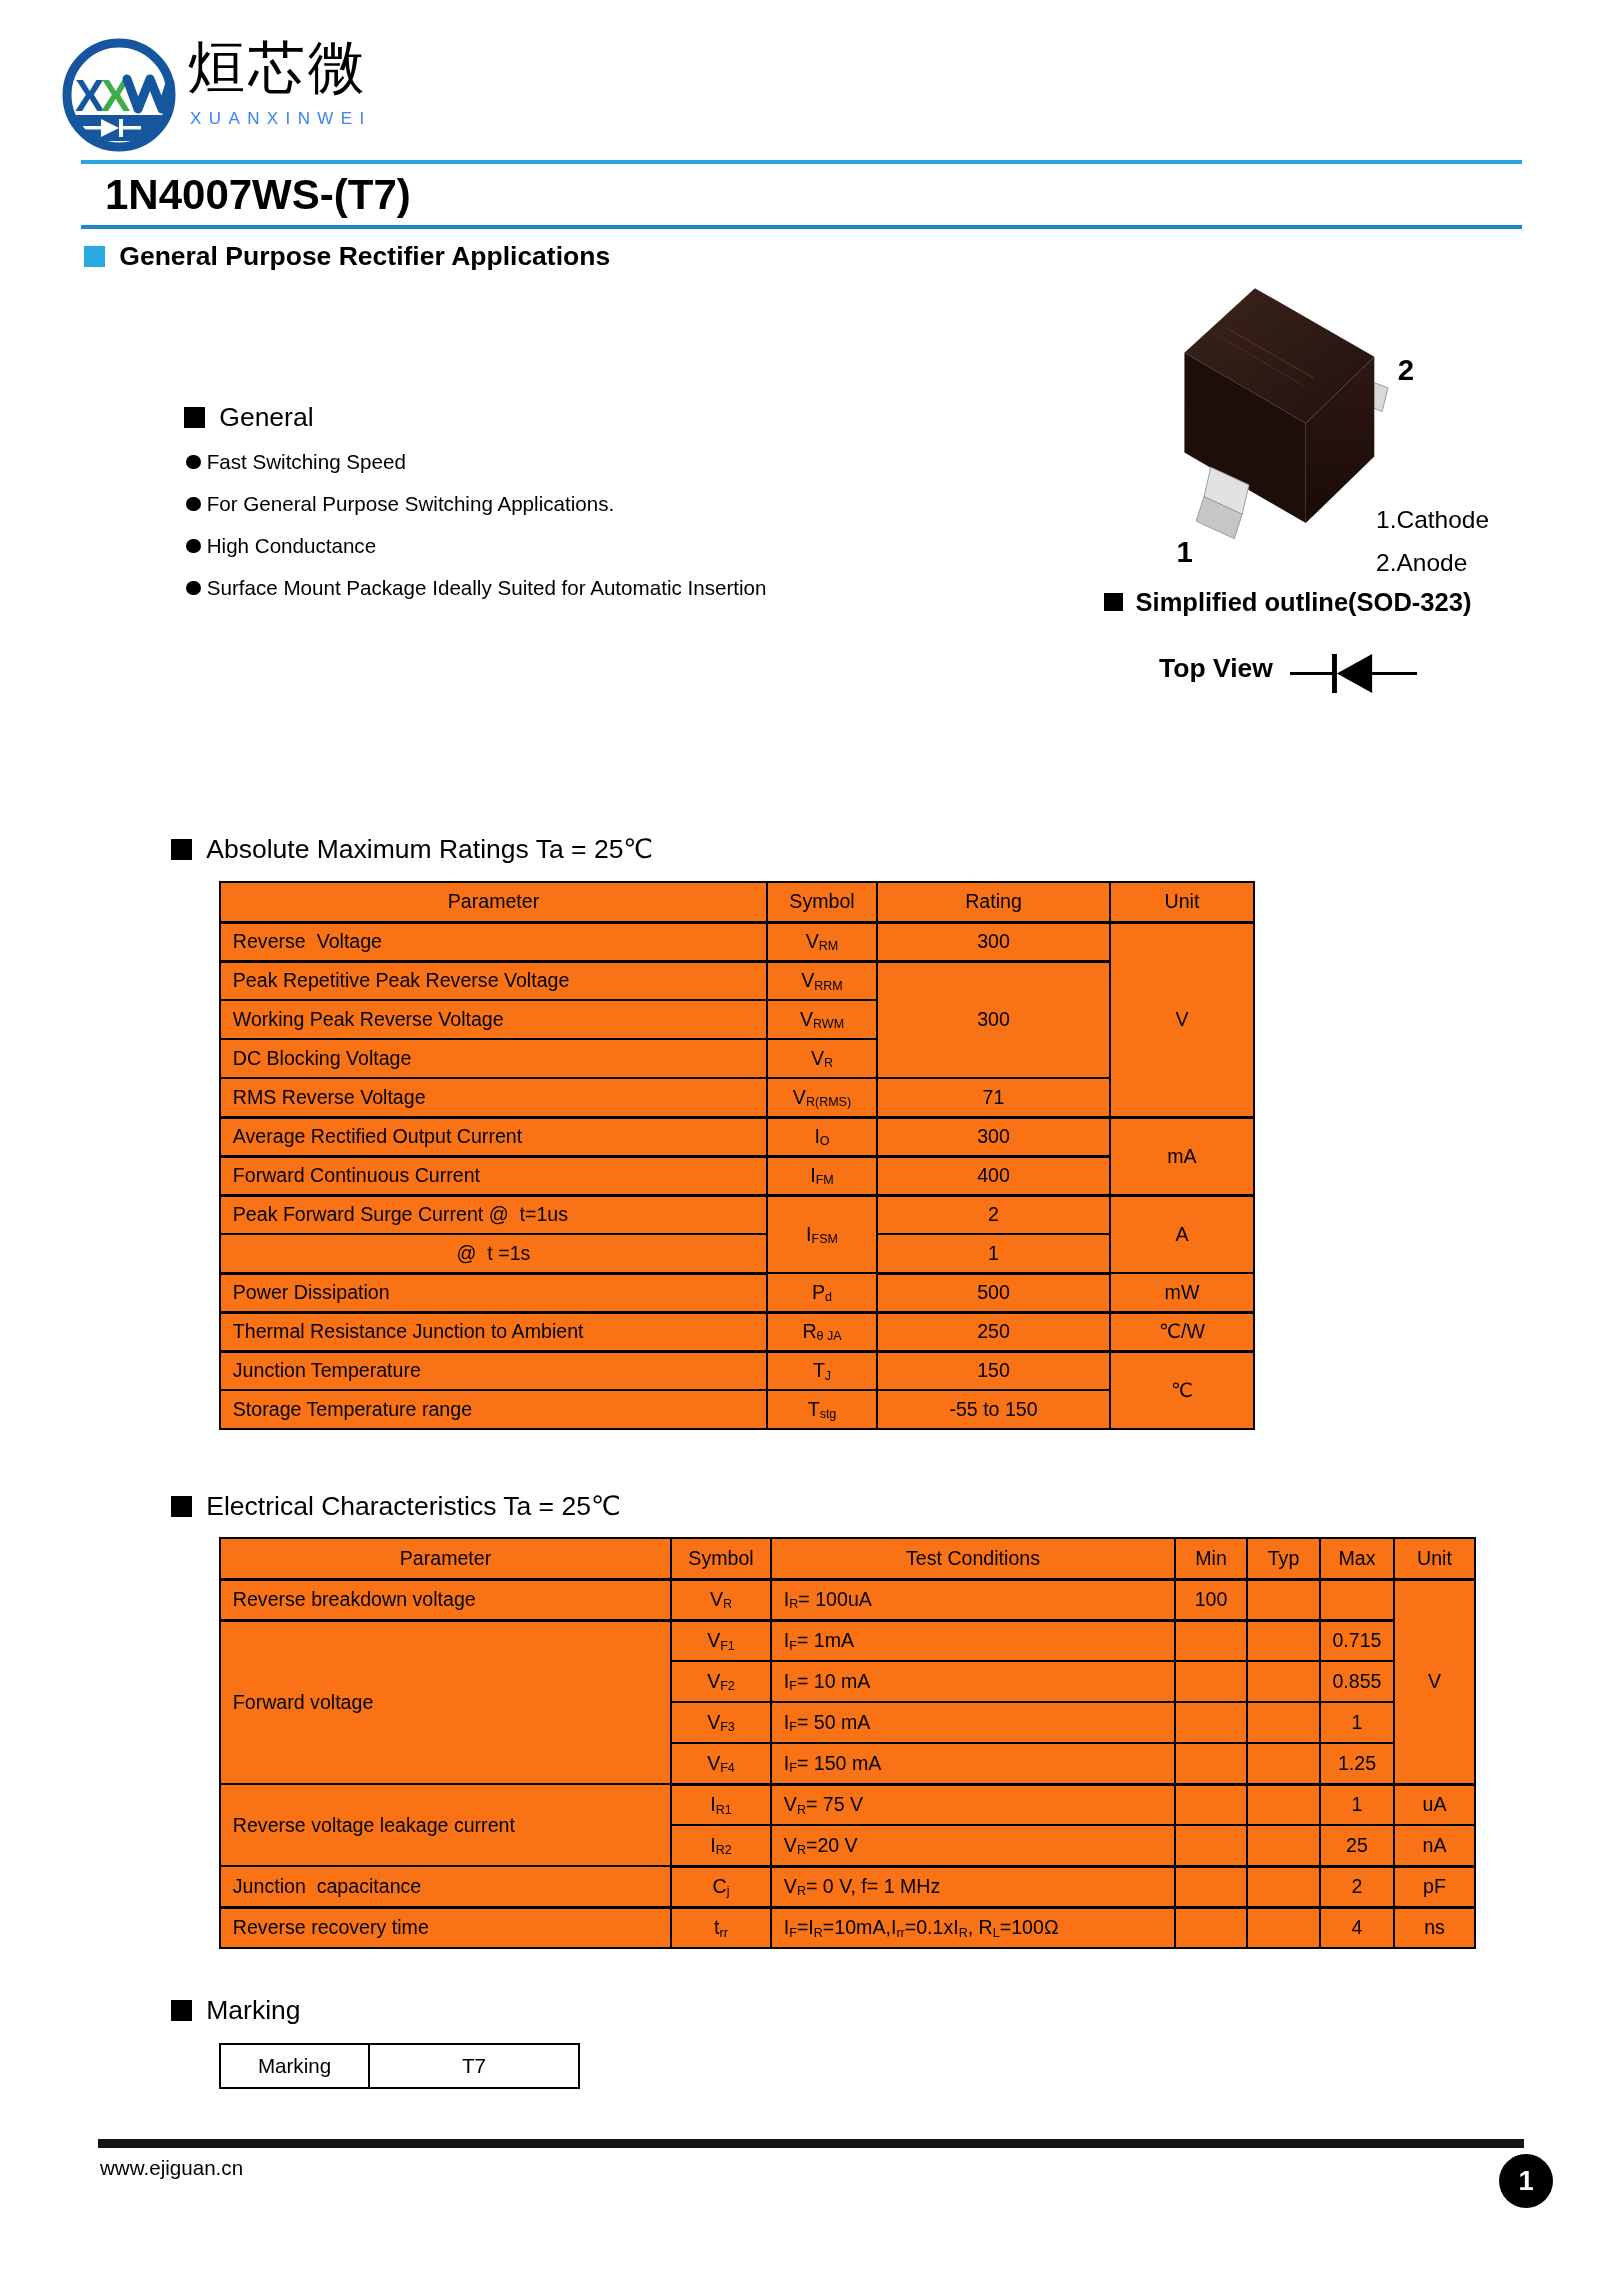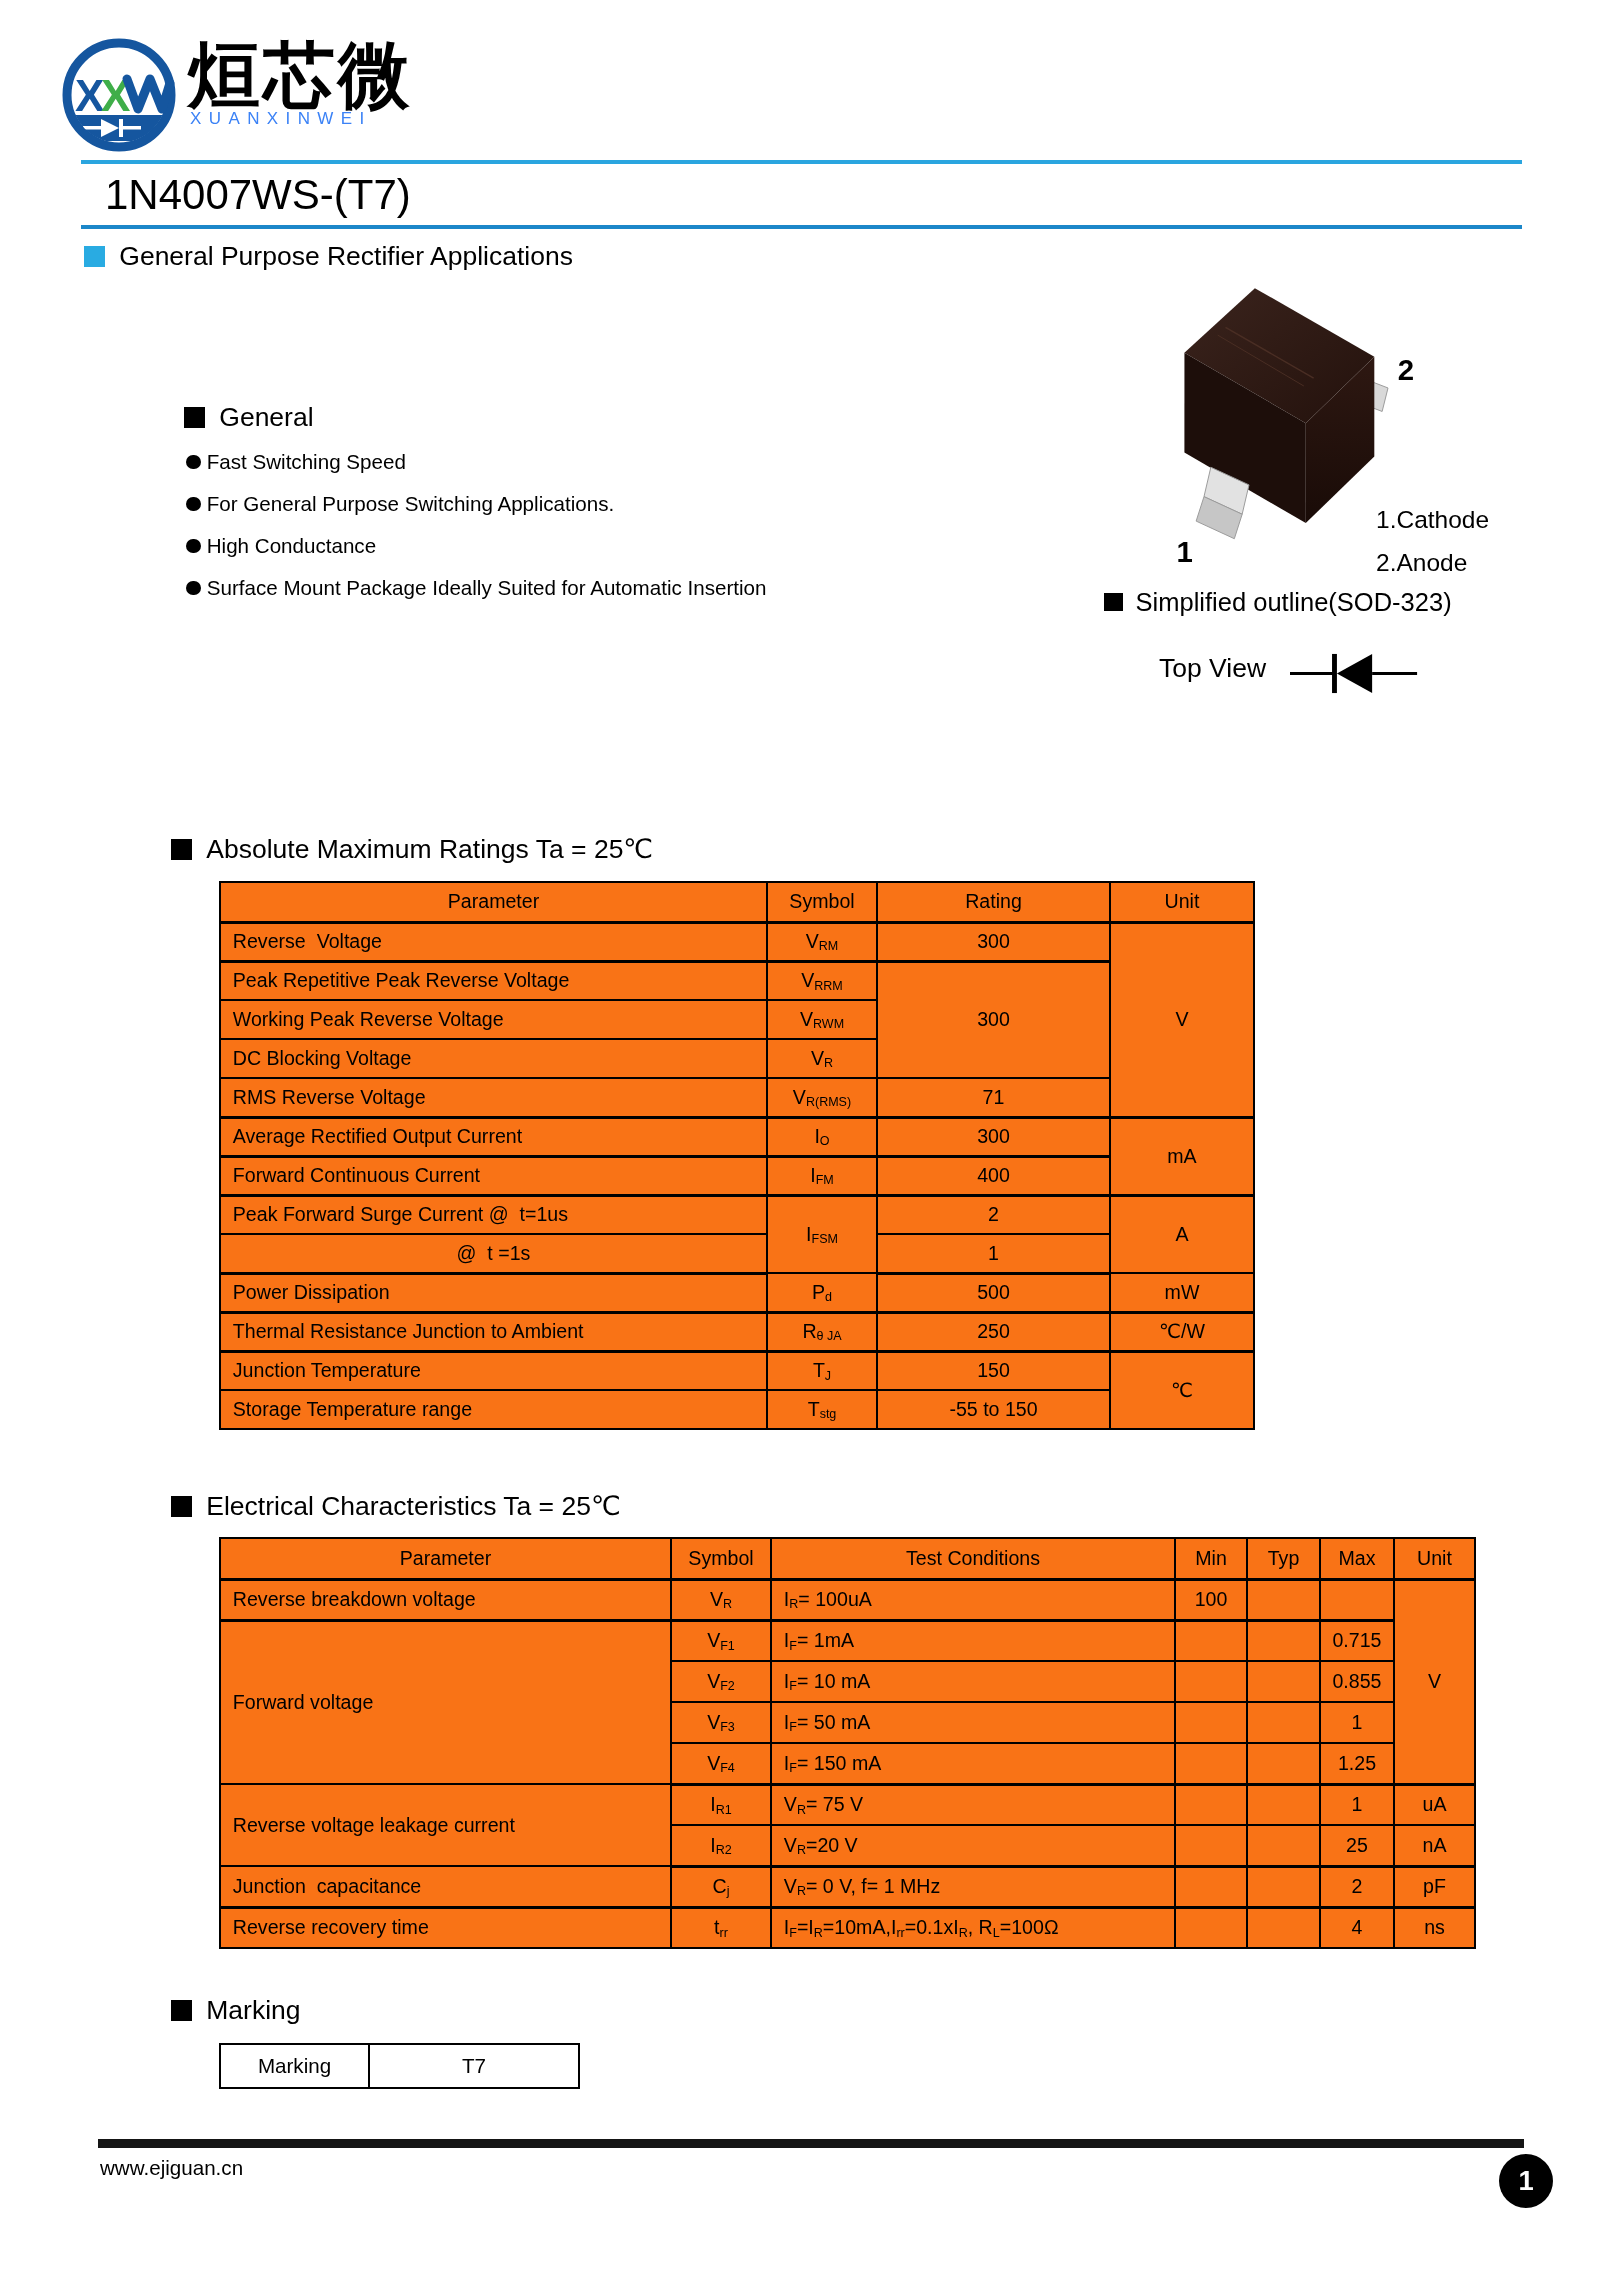--- a/index.html
+++ b/index.html
@@ -1,20 +1,20 @@
 <!DOCTYPE html>
 <html><head>
 <meta charset="utf-8">
 <style>
   *{box-sizing:border-box}
   html,body{margin:0;padding:0}
   body{position:relative;width:1620px;height:2293px;background:#ffffff;
        font-family:"Liberation Sans","DejaVu Sans",sans-serif;color:#000;overflow:hidden}
   .abs{position:absolute}
-  .bold{font-weight:normal}
+  .bold{font-weight:bold}
   .sec{display:flex;align-items:center;gap:14.7px;font-size:26.5px;line-height:1.1}
   .sec .sq{width:20.6px;height:20.6px;background:#000;flex:0 0 auto}
   .sec .sq.cyan{background:#29abe2}
   .sec .sq.small{width:18.6px;height:18.6px}
   .feat{display:flex;align-items:center;gap:6px;height:42px;font-size:20.6px}
   .bullet{width:14.7px;height:14.7px;border-radius:50%;background:#000;flex:0 0 auto}
   table{border-collapse:collapse;table-layout:fixed}
   .dtable{border:2.9px solid #000;background:#f97316}
   .dtable td{border:2px solid #000;font-size:19.6px;text-align:center;padding:0 3.9px;overflow:hidden;vertical-align:middle}
   .dtable td.l{text-align:left;padding:0 5.9px 0 11.8px}
@@ -22,21 +22,21 @@
   .t1 tr.hd{height:40px}
   .t2 tr{height:41px}
   tr.gb > td{border-bottom-width:3.9px}
   sub{font-size:0.64em;vertical-align:baseline;position:relative;top:0.18em;line-height:0}
   .pre{white-space:pre-wrap}
   .mtable{border:2.9px solid #000}
   .mtable td{border:2.9px solid #000;font-size:20.6px;text-align:center;vertical-align:middle}
   .line{height:3.9px}
   .pagecircle{width:54px;height:54px;border-radius:50%;background:#000;color:#fff;
               display:flex;align-items:center;justify-content:center;font-size:27.4px;font-weight:bold}
-  .cnlogo{font-size:72px;font-weight:bold;letter-spacing:2.9px;line-height:1}
+  .cnlogo{font-size:57px;font-weight:normal;letter-spacing:2.9px;line-height:1}
   .enlogo{font-size:17px;font-weight:400;letter-spacing:7.4px;color:#3b82f6;line-height:1}
 </style>
 </head>
 <body>
 
 <svg class="abs" style="left:59px;top:35px" width="120" height="120" viewBox="0 0 120 120">
   <defs>
     <clipPath id="cclip">
         <circle cx="60" cy="60" r="48"></circle>
       </clipPath>

